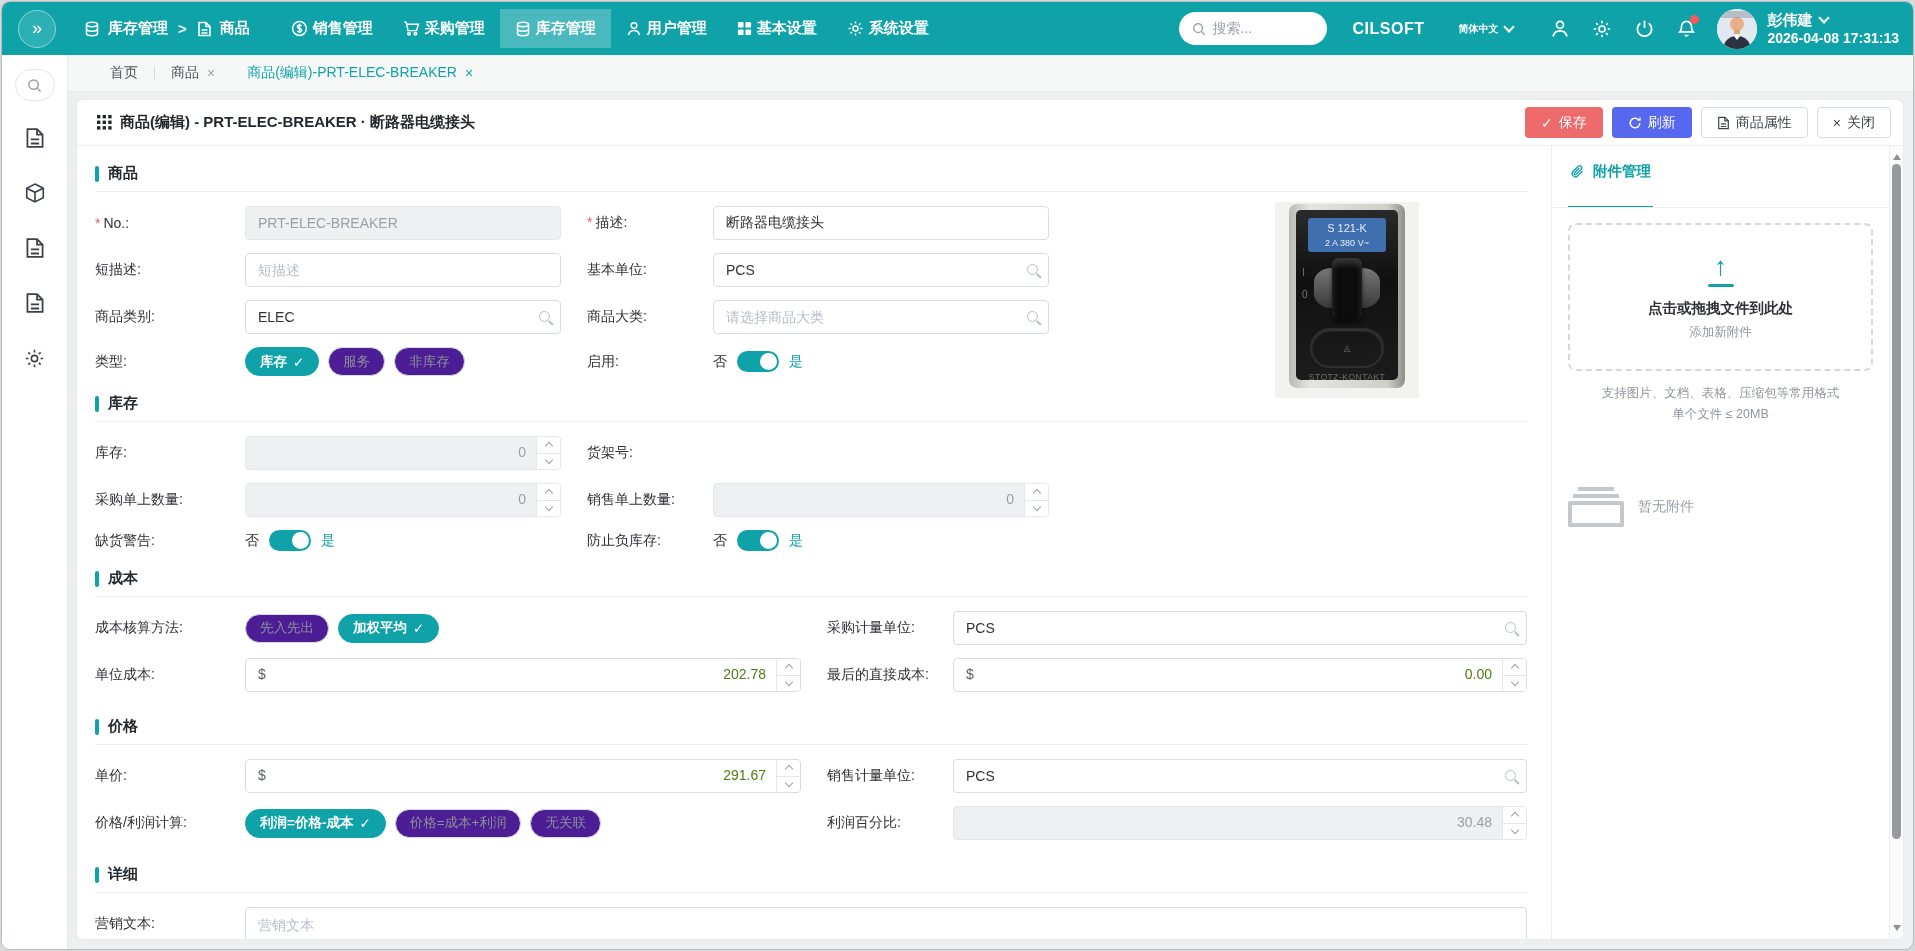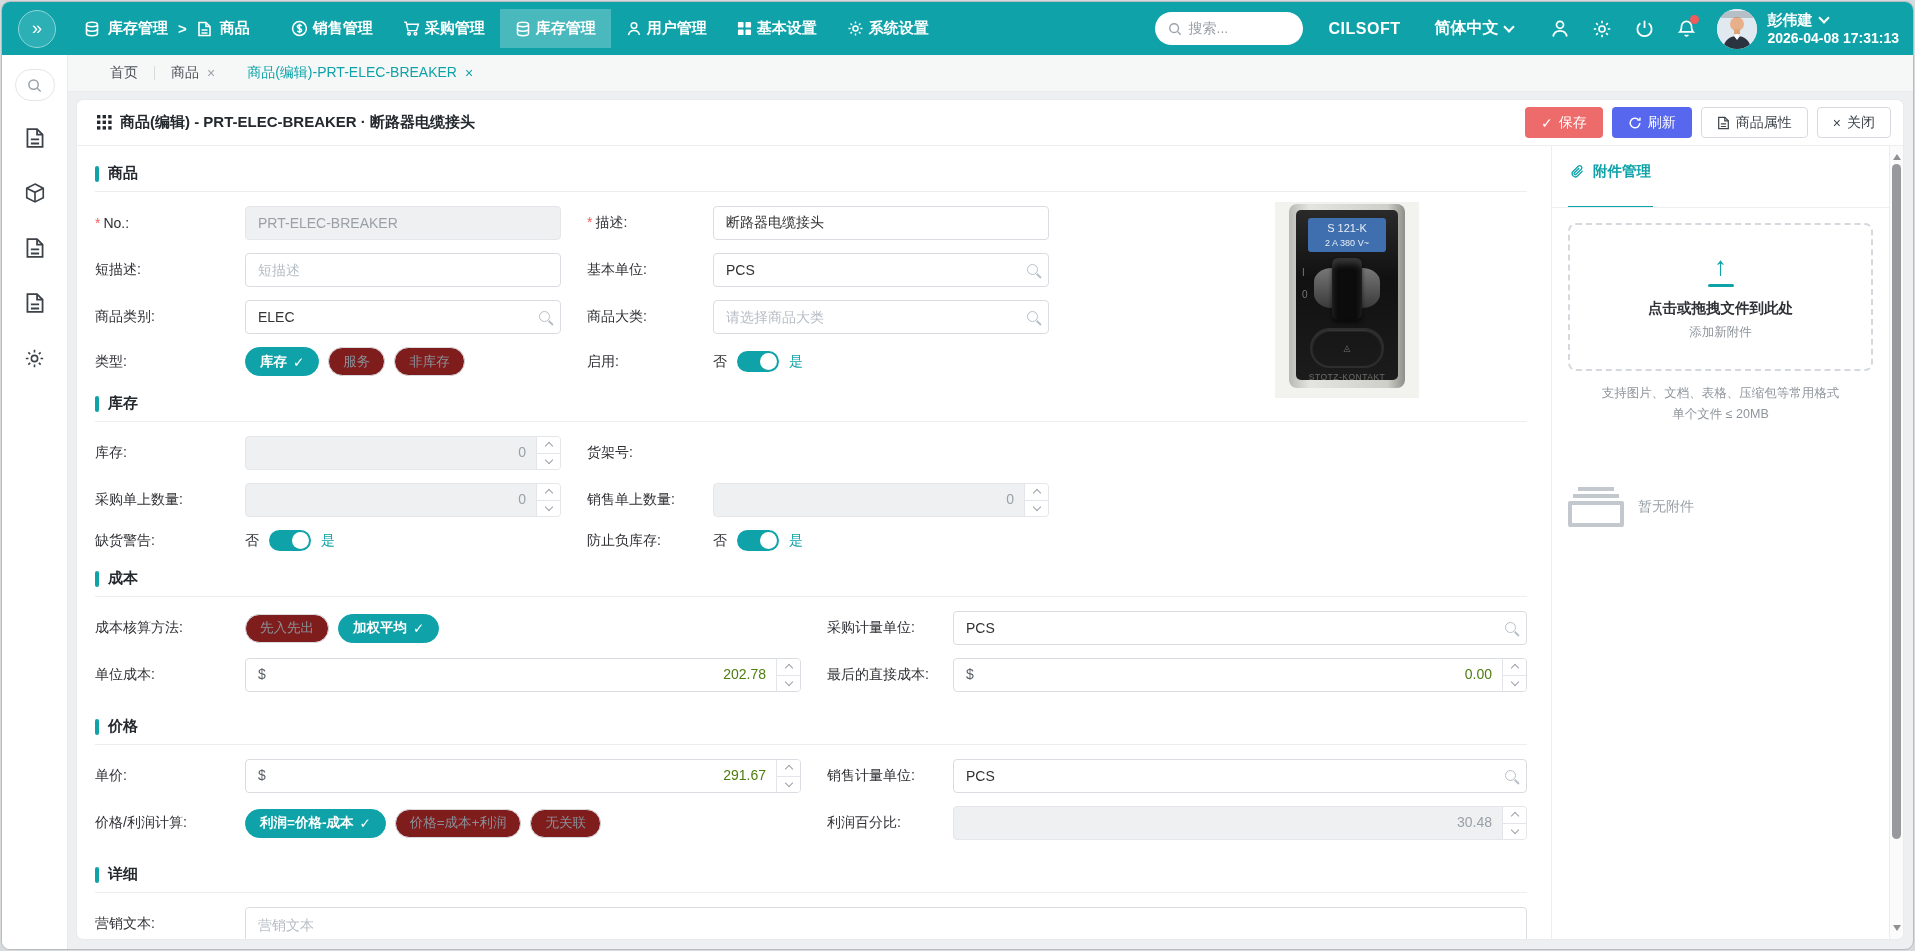--- a/index.html
+++ b/index.html
@@ -16,21 +16,21 @@
   .crumb .sep { font-weight:bold; opacity:.95; margin:0 2px; }
   .menu { display:flex; align-items:stretch; height:39px; }
   .menu-item { display:flex; align-items:center; gap:5px; padding:0 15px; font-size:15px; font-weight:bold;
     cursor:pointer; white-space:nowrap; }
   .menu-item.active { background:#49b9be; }
   .icon-svg { display:inline-block; vertical-align:middle; }
   .tb-spacer { flex:1; }
   .search-pill { display:flex; align-items:center; gap:7px; background:#fff; border-radius:17px; height:33px;
     width:148px; padding:0 13px; color:#9aa1a8; font-size:14px; margin-right:26px; }
   .brand { font-size:16px; font-weight:bold; letter-spacing:.5px; margin-right:34px; }
-  .lang { display:flex; align-items:center; gap:7px; font-size:16px; font-weight:bold; margin-right:30px; cursor:pointer; }
+  .lang { display:flex; align-items:center; gap:7px; font-size:10px; font-weight:bold; margin-right:30px; cursor:pointer; }
   .chev-down { width:8px; height:8px; border-left:2px solid #fff; border-bottom:2px solid #fff;
     transform:rotate(-45deg); margin-top:-4px; }
   .tb-ico { width:34px; height:34px; display:flex; align-items:center; justify-content:center; cursor:pointer; position:relative; }
   .tb-ico + .tb-ico { margin-left:8px; }
   .dot { position:absolute; top:3px; right:4px; width:9px; height:9px; border-radius:50%; background:#f25b5b; }
   .avatar { width:40px; height:40px; border-radius:50%; background:#e8eef2; overflow:hidden; margin:0 10px 0 14px; flex:none; }
   .userblock { line-height:18px; white-space:nowrap; }
   .userblock .uname { font-size:15px; font-weight:bold; display:flex; align-items:center; gap:8px; }
   .userblock .udate { font-size:14px; font-weight:bold; }
 
@@ -96,21 +96,21 @@
   .numbox .cur { padding:7px 0 0 12px; font-size:14px; color:#5a6067; }
   .numbox .val { flex:1; text-align:right; padding:7px 10px 0 0; font-size:14px; color:#4d7c0f; }
   .numbox.disabled .val { color:#9aa0a8; }
   .spin { width:24px; border-left:1px solid #e2e5e9; display:flex; flex-direction:column; flex:none; background:#fff; }
   .spin div { flex:1; display:flex; align-items:center; justify-content:center; cursor:pointer; }
   .spin div + div { border-top:1px solid #e2e5e9; }
   .chu { width:6px; height:6px; border-left:1.5px solid #9aa0a8; border-top:1.5px solid #9aa0a8; transform:rotate(45deg); margin-top:2px; }
   .chd { width:6px; height:6px; border-left:1.5px solid #9aa0a8; border-top:1.5px solid #9aa0a8; transform:rotate(225deg); margin-bottom:2px; }
 
   .chip { height:29px; border:1px solid #d9dde2; border-radius:15px; padding:0 14px; display:inline-flex;
-    align-items:center; gap:6px; font-size:13.5px; color:#8a9098; margin-right:9px; cursor:pointer; background:#7f1d1d; white-space:nowrap; }
+    align-items:center; gap:6px; font-size:13.5px; color:#8a9098; margin-right:9px; cursor:pointer; background:#4c1d95; white-space:nowrap; }
   .chip.sel { background:#0fa3a9; border-color:#0fa3a9; color:#fff; font-weight:bold; }
 
   .togwrap { display:flex; align-items:center; gap:10px; font-size:14px; }
   .tog-off { color:#303136; }
   .tog-on { color:#0fa3a9; }
   .switch { width:42px; height:21px; border-radius:11px; background:#0fa3a9; position:relative; cursor:pointer; }
   .switch .knob { position:absolute; right:2px; top:2px; width:17px; height:17px; border-radius:50%; background:#fff; }
 
   .txa { width:100%; height:52px; border:1px solid #d9dde2; border-radius:4px; padding:9px 12px; font-size:14px;
     font-family:inherit; resize:none; color:#333; }

